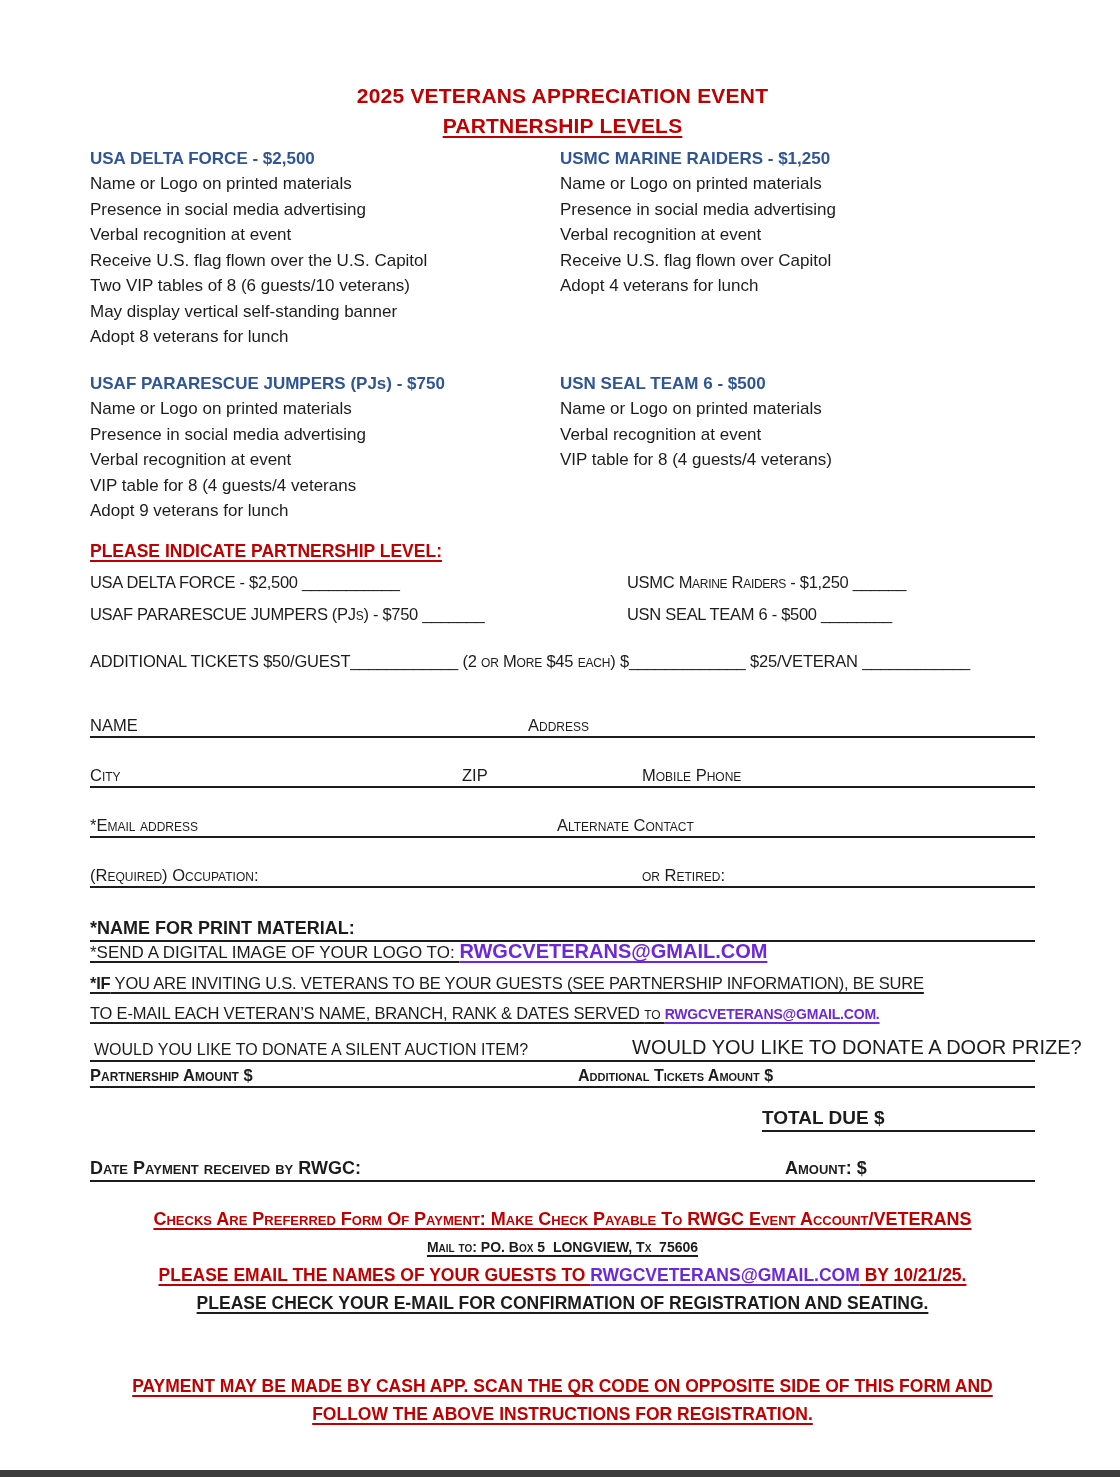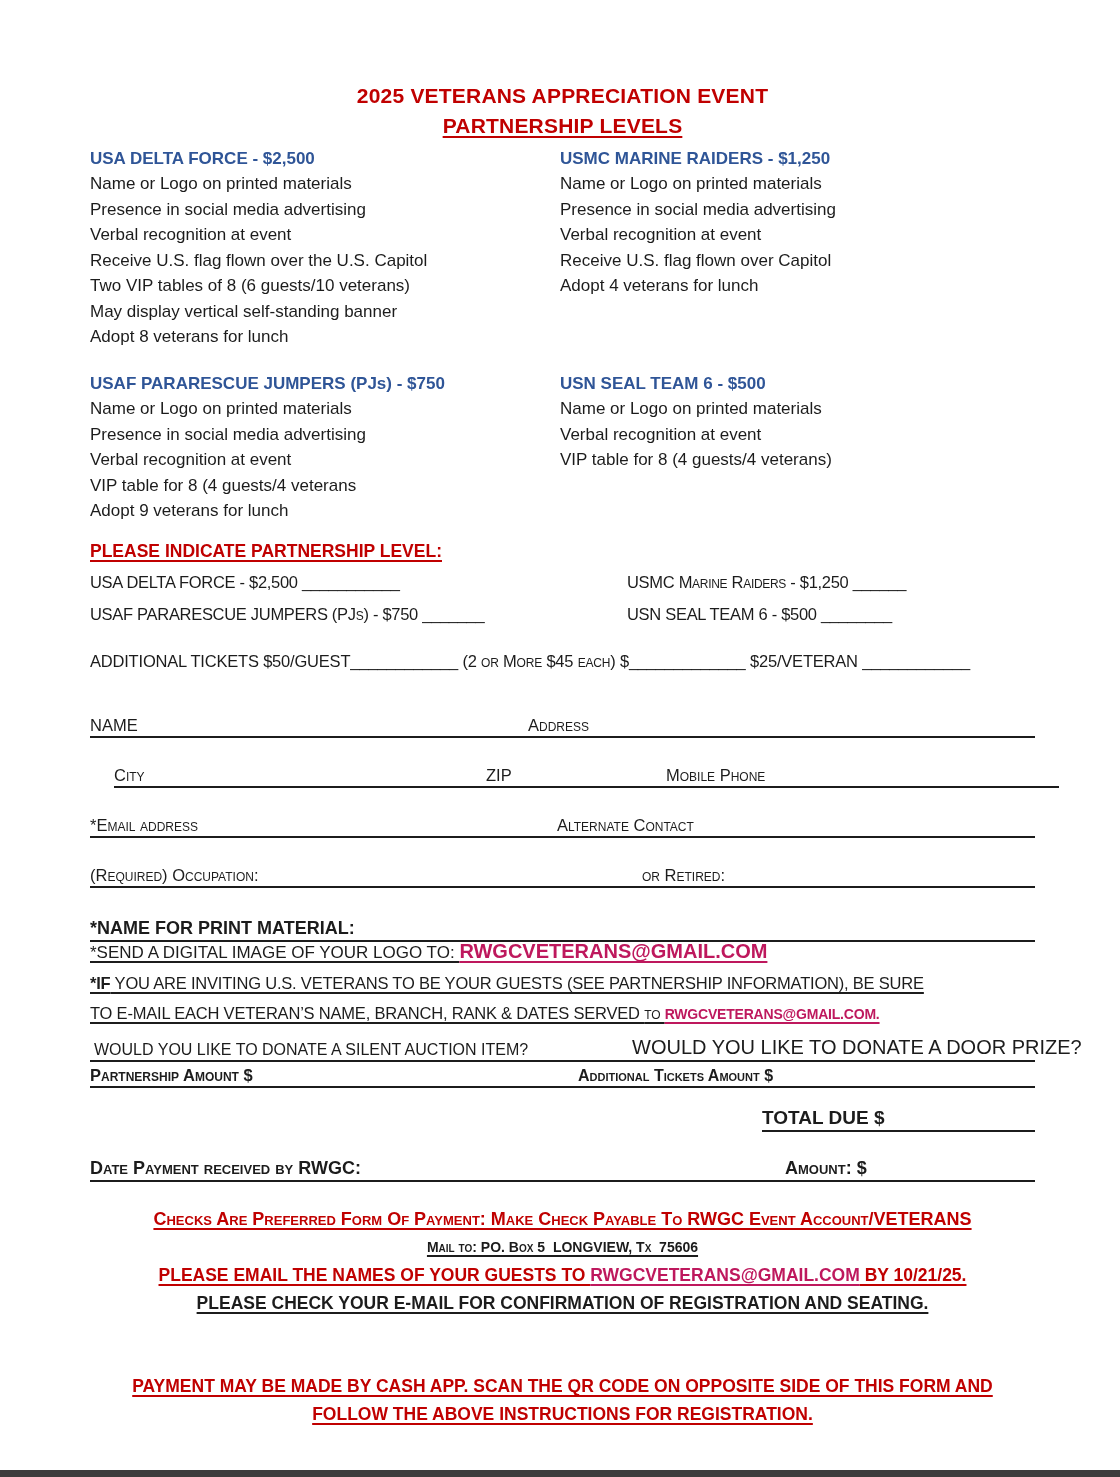--- a/index.html
+++ b/index.html
@@ -7,21 +7,21 @@
     position:relative;width:1120px;height:1477px;background:#ffffff;
     font-family:"Liberation Sans", sans-serif;color:#1c1c1c;overflow:hidden;
     margin:0 auto;
   }
   .content{position:absolute;left:90px;top:0;width:945px;height:100%;}
   .abs{position:absolute;left:0;width:945px;white-space:nowrap;}
   .sc{font-variant:small-caps;}
   .b{font-weight:bold;}
   .u{text-decoration:underline;text-decoration-thickness:2px;text-underline-offset:3px;}
   .red{color:#C00000;}
-  .link{color:#be185d;font-weight:bold;text-decoration:underline;text-decoration-thickness:2px;text-underline-offset:3px;}
+  .link{color:#6d28d9;font-weight:bold;text-decoration:underline;text-decoration-thickness:2px;text-underline-offset:3px;}
   .center{text-align:center;}
   .pre{white-space:pre;}
 
   .title-line{font-size:21px;font-weight:bold;color:#C00000;text-align:center;letter-spacing:.2px;}
 
   .grid{position:absolute;left:0;top:146px;width:945px;display:grid;
         grid-template-columns:470px 475px;grid-template-rows:225px auto;}
   .level-name{font-size:17px;font-weight:bold;color:#2F5597;line-height:25px;margin:0;}
   .benefit{font-size:17px;line-height:25.5px;}
 
@@ -98,21 +98,21 @@
       <span class="ind-right">USN SEAL TEAM 6 - $500 ________</span>
     </div>
 
     <div class="abs tickets sc" style="top:652px;">ADDITIONAL TICKETS $50/GUEST____________ (2 or More $45 each) $_____________ $25/VETERAN ____________</div>
 
     <div class="frow" style="top:704px;height:32px;">
       <span class="flabel" style="left:0;">NAME</span>
       <span class="flabel sc" style="left:438px;">Address</span>
     </div>
 
-    <div class="frow" style="top:754px;height:32px;margin-left:24px;">
+    <div class="frow" style="top:754px;height:32px;">
       <span class="flabel sc" style="left:0;">City</span>
       <span class="flabel" style="left:372px;">ZIP</span>
       <span class="flabel sc" style="left:552px;">Mobile Phone</span>
     </div>
 
     <div class="frow" style="top:804px;height:32px;">
       <span class="flabel sc" style="left:0;">*Email address</span>
       <span class="flabel sc" style="left:467px;">Alternate Contact</span>
     </div>
 

